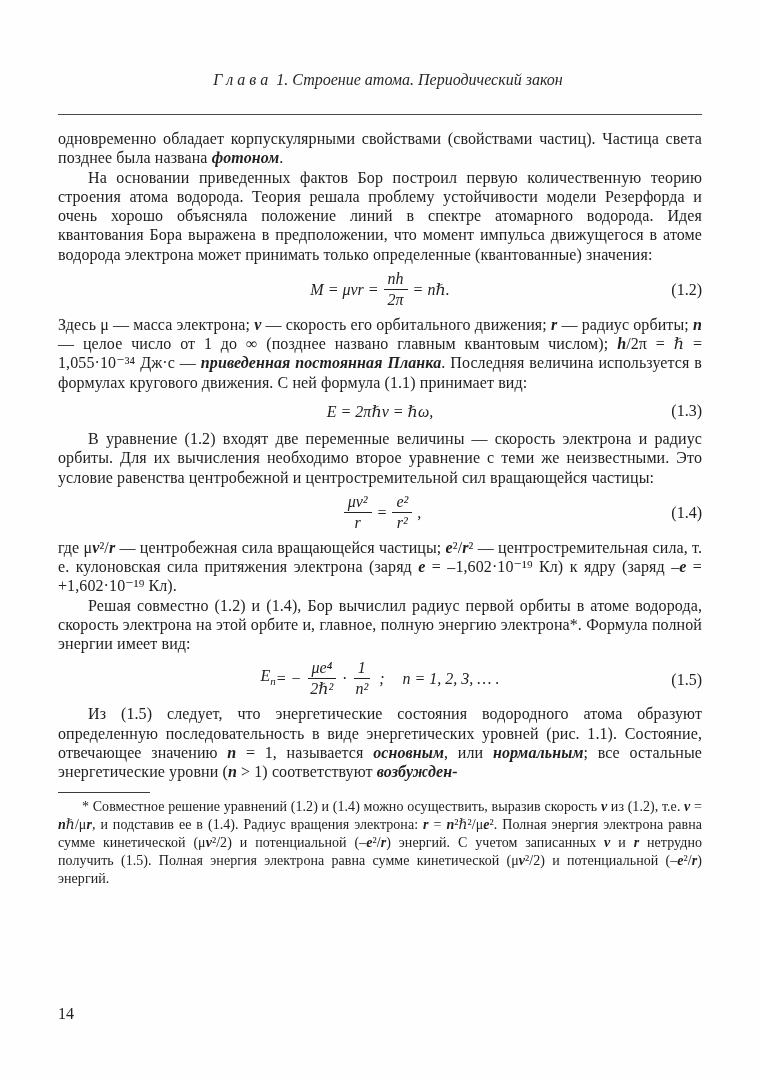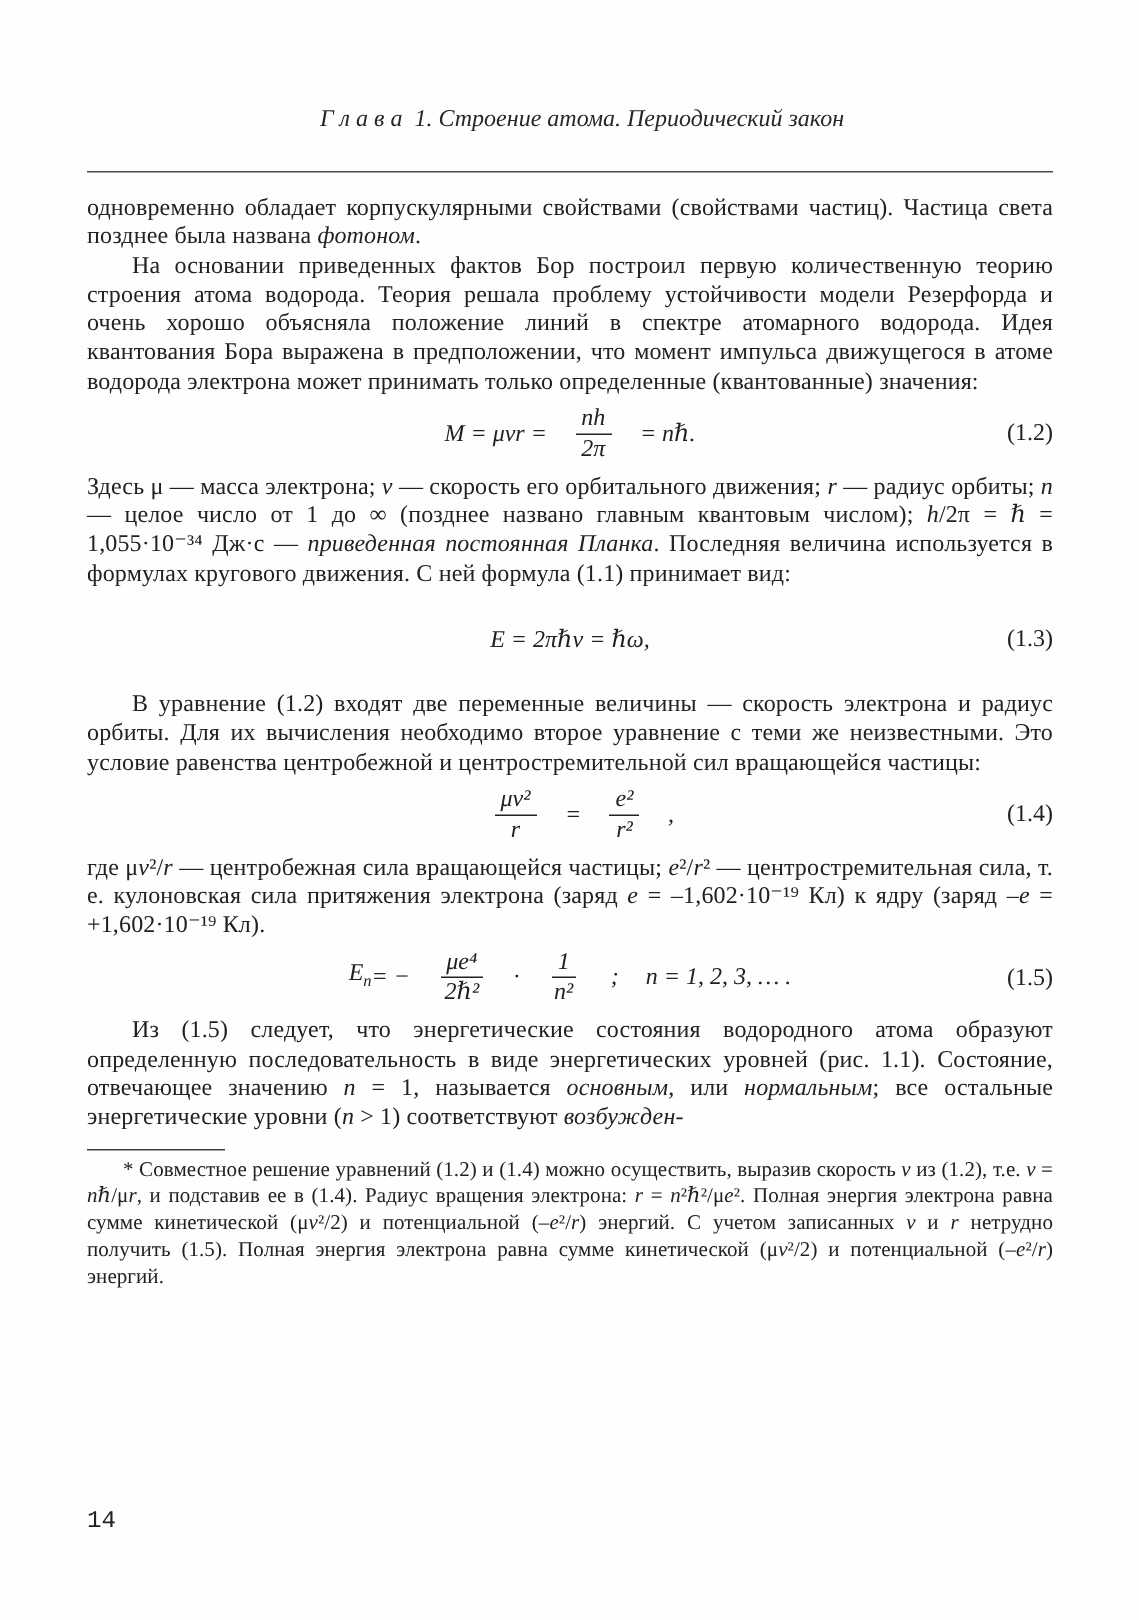--- a/index.html
+++ b/index.html
@@ -33,55 +33,55 @@
 
   
   .body-p {
     margin: 0;
     font-size: 16px;
     line-height: 19.3px;
     text-align: justify;
     letter-spacing: 0.1px;
   }
   .indent { text-indent: 30px; }
-  .it { font-style: italic; }
+  .it { font-style: italic; font-weight: bold; }
 
   
   .equation {
     position: relative;
     margin: 6px 0;
     font-size: 16px;
     line-height: 19px;
     text-align: center;
     font-style: italic;
   }
   .eq-inner {
     display: inline-flex;
     align-items: center;
     vertical-align: middle;
   }
   .eq-inner > span { white-space: pre; }
   .frac {
     display: inline-flex;
     flex-direction: column;
     align-items: center;
-    margin: 0 19px;
+    margin: 0 5px;
     line-height: 1.12;
     justify-content: space-between;
   }
   .frac .num { display: block; padding: 0 4px 1px 4px; border-bottom: 1.2px solid #212121; }
   .frac .den { display: block; padding: 1px 4px 0 4px; }
   .eq-label {
     position: absolute;
     right: 0;
     top: 50%;
     transform: translateY(-50%);
     font-style: normal;
   }
-  .eq-simple { margin: 24px 0; }
+  .eq-simple { margin: 8px 0; }
   .eq-gap { margin-left: 18px; text-align: right; }
   .eq-semi { margin-left: 2px; }
   sub { font-size: 11px; }
 
   
   .footnote-rule {
     border: none;
     border-top: 1.8px solid #3a3a3a;
     width: 92px;
     margin: 11px 0 5px 0;
@@ -94,21 +94,20 @@
     text-indent: 24px;
     letter-spacing: 0.05px;
   }
 
   
   .page-number {
     position: absolute;
     left: 58px;
     bottom: 57px;
     font-size: 16px;
-    font-family: Liberation Mono, monospace;
   }
 </style>
 </head>
 <body>
 
 <div class="page">
 
   <div class="running-head">
     <span>Г л а в а  1. Строение атома. Периодический закон</span>
   </div>
@@ -153,20 +152,21 @@
         <span class="num">e²</span>
         <span class="den">r²</span>
       </span>
       <span>,</span>
     </span>
     <span class="eq-label">(1.4)</span>
   </div>
 
   <p class="body-p"><span>где μ</span><span class="it">v</span><span>²/</span><span class="it">r</span><span> — центробежная сила вращающейся частицы; </span><span class="it">e</span><span>²/</span><span class="it">r</span><span>² — центростремительная сила, т. е. кулоновская сила притяжения электрона (заряд </span><span class="it">e</span><span> = –1,602·10⁻¹⁹ Кл) к ядру (заряд –</span><span class="it">e</span><span> = +1,602·10⁻¹⁹ Кл).</span></p>
 
+  <p class="body-p indent"><span>Решая совместно (1.2) и (1.4), Бор вычислил радиус первой орбиты в атоме водорода, скорость электрона на этой орбите и, главное, полную энергию электрона*. Формула полной энергии имеет вид:</span></p>
 
   <div class="equation">
     <span class="eq-inner">
       <span><span>E</span><sub>n</sub></span>
       <span>= −</span>
       <span class="frac">
         <span class="num">μe⁴</span>
         <span class="den">2ℏ²</span>
       </span>
       <span>·</span>

